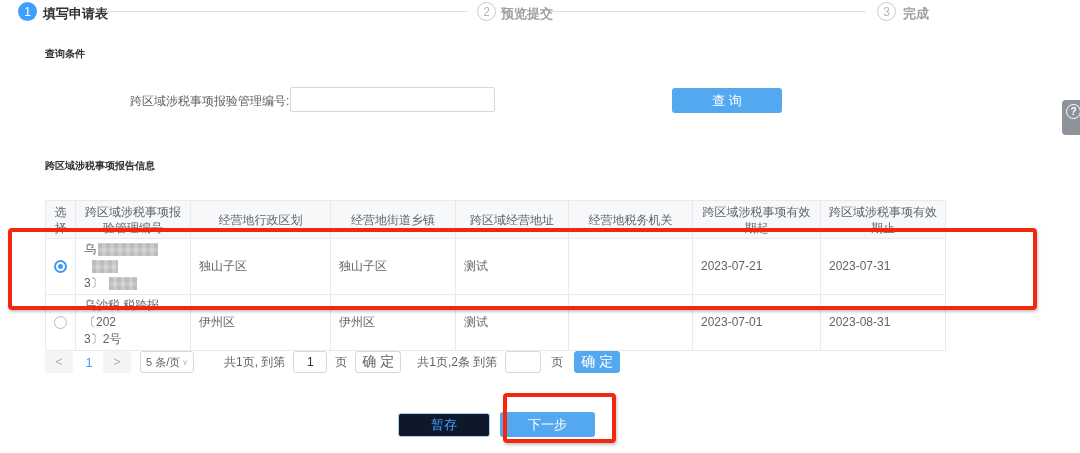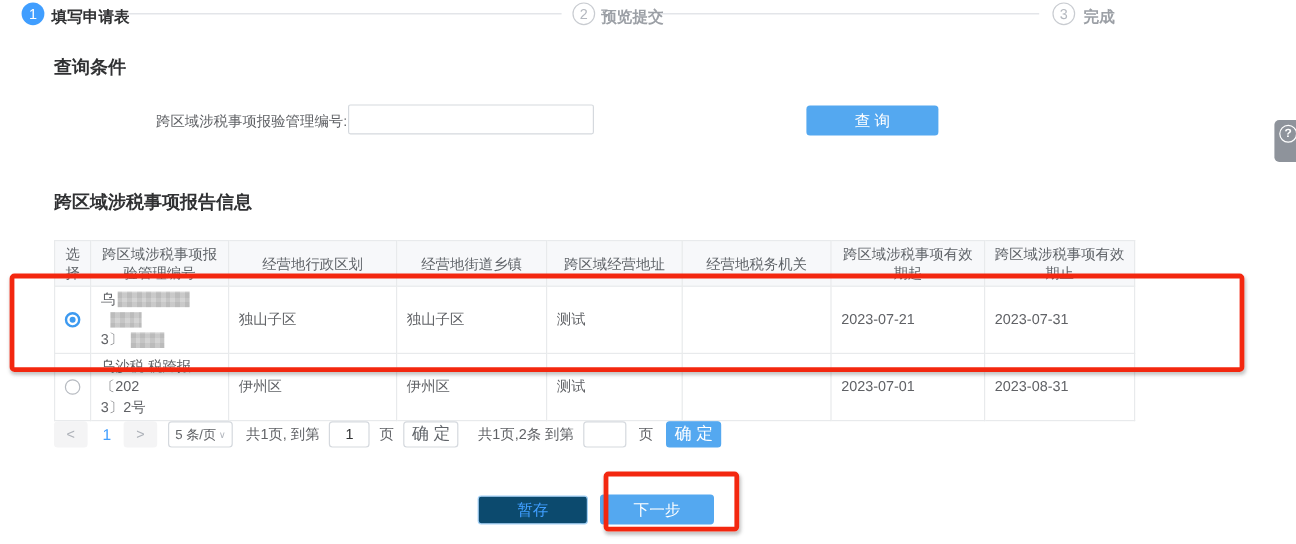--- a/index.html
+++ b/index.html
@@ -11,21 +11,21 @@
   .step-circle { position:absolute; width:19px; height:19px; border-radius:50%;
     display:flex; align-items:center; justify-content:center; font-size:12px; }
   .step-circle.active { background:#409eff; color:#fff; }
   .step-circle.inactive { background:#fff; border:1px solid #c9ccd1; color:#b4b8bf; }
   .step-label { position:absolute; font-size:13px; font-weight:bold; }
   .step-label.active { color:#303133; }
   .step-label.inactive { color:#9ca0a6;text-align:center; }
   .step-line { position:absolute; height:1px; background:#dcdfe4; top:11px; }
 
   
-  .section-title { position:absolute; left:45px; font-size:15px; font-weight:bold; color:#303133; }
+  .section-title { position:absolute; left:45px; font-size:10px; font-weight:bold; color:#303133; }
 
   .form-label { position:absolute; left:130px; top:93px; color:#606266; }
   .text-input { position:absolute; border:1px solid #d5d9de; border-radius:2px; background:#fff;
     font-size:12px; color:#303133; padding:0 6px; outline:none; font-family:inherit; }
   .btn-blue { position:absolute; background:#54a8f0; color:#fff; border:none; border-radius:3px;
     font-size:13px; font-family:inherit; cursor:pointer; }
 
   
   .report-table { position:absolute; left:45px; top:200px; border-collapse:collapse; table-layout:fixed; width:900px; }
   .report-table th { background:#f7f8fa; border:1px solid #e8eaec; font-weight:normal; color:#5f6368;
@@ -56,21 +56,21 @@
   .pg-size { width:54px; height:22px; border:1px solid #d5d9de; border-radius:3px; display:flex;
     align-items:center; justify-content:center; font-size:11px; color:#606266; gap:2px; cursor:pointer; }
   .pg-size .chev { font-size:8px; color:#b4b8bf; }
   .pg-input { width:34px; height:22px; border:1px solid #d5d9de; border-radius:3px; text-align:center;
     font-size:12px; color:#303133; outline:none; font-family:inherit; }
   .pg-confirm { height:22px; padding:0 6px; border:1px solid #d5d9de; border-radius:3px; background:#fff;
     font-size:14px; color:#5f6368; font-family:inherit; cursor:pointer; }
   .pg-confirm.blue { background:#54a8f0; border-color:#54a8f0; color:#fff; }
 
   
-  .btn-save { position:absolute; left:398px; top:413px; width:92px; height:24px; background:#0c4a6e;
+  .btn-save { position:absolute; left:398px; top:413px; width:92px; height:24px; background:#0f172a;
     border:1px solid #a3d0f5; border-radius:3px; color:#409eff; font-size:13px; font-family:inherit; cursor:pointer; }
   .btn-next { position:absolute; left:500px; top:412px; width:95px; height:25px; font-size:13px; }
 
   
   .annotation { position:absolute; border:4px solid #f3270f; border-radius:4px;
     box-shadow:1px 2px 3px rgba(90,90,90,.35); pointer-events:none; }
   .annotation.row-box { left:8px; top:228px; width:1029px; height:82px; }
   .annotation.next-box { left:503px; top:393px; width:113px; height:50px; }
 
   
@@ -162,21 +162,21 @@
   </table>
 
   <div class="pager">
     <div class="pg-btn" style="margin-right:6px;">
         <span>&lt;</span>
       </div>
     <div class="pg-num" style="margin-right:4px;">1</div>
     <div class="pg-btn" style="margin-right:9px;">
         <span>&gt;</span>
       </div>
-    <div class="pg-size" style="margin-right:11px;">
+    <div class="pg-size" style="margin-right:30px;">
         <span>5 条/页</span>
         <span class="chev">∨</span>
       </div>
     <span style="margin-right:8px;">共1页, 到第</span>
     <input class="pg-input" style="margin-right: 8px;" value="1">
     <span style="margin-right:8px;">页</span>
     <button class="pg-confirm" style="margin-right:16px;">确 定</button>
     <span style="margin-right:8px;">共1页,2条  到第</span>
     <input class="pg-input" style="width: 36px; margin-right: 10px;" value="">
     <span style="margin-right:11px;">页</span>

